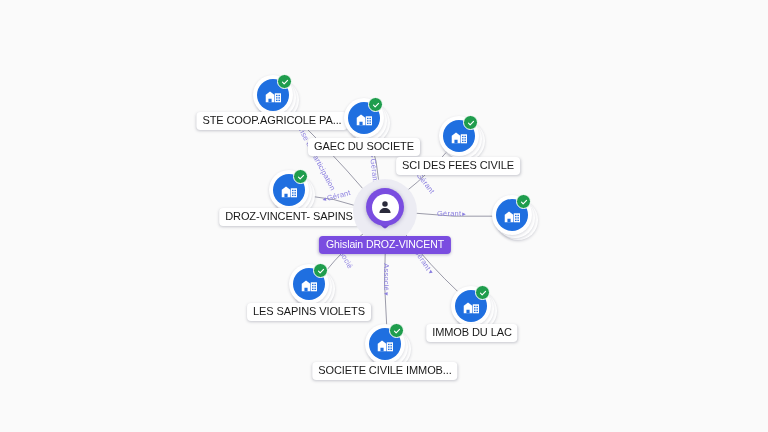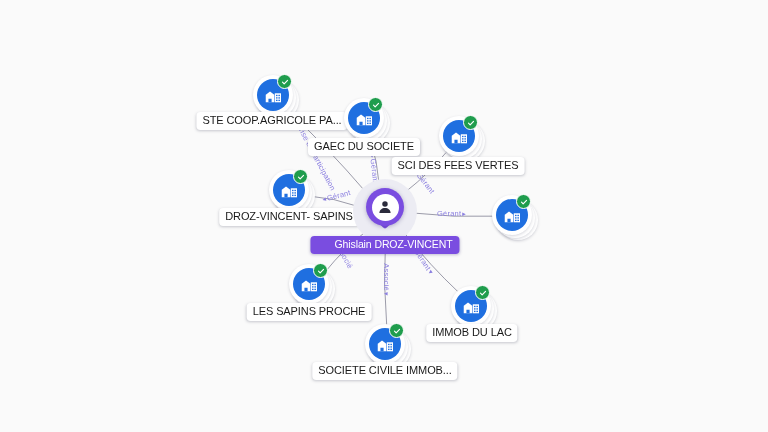--- a/index.html
+++ b/index.html
@@ -132,21 +132,21 @@
     display:flex;align-items:center;justify-content:center;
   }
   .pin .inner svg{display:block;}
 
   .chip-person{
     position:absolute;
     transform:translate(-50%,0);
     background:#7a4de0;
     color:#ffffff;
     border-radius:4px;
-    padding:2px 7px 3px 24px;
+    padding:2px 7px 3px 7px;
     font-size:10.5px;
     white-space:nowrap;
     box-shadow:0 1px 3px rgba(60,50,120,.3);
     letter-spacing:-.1px;
     line-height:13px;
   }
 </style>
 </head>
 <body>
 
@@ -248,21 +248,21 @@
   </svg>
             </div>
         <div class="check">
               <svg width="8" height="8" viewBox="0 0 24 24" aria-hidden="true">
     <path d="M4.5 12.6l5 5.2L19.6 6.9" fill="none" stroke="#ffffff" stroke-width="3.4" stroke-linecap="round" stroke-linejoin="round"></path>
   </svg>
             </div>
       </div>
     </div>
       </div>
-      <div class="chip" style="left: 458px; top: 157px;">SCI DES FEES VERTES</div>
+      <div class="chip" style="left: 458px; top: 157px;">SCI DES FEES CIVILE</div>
       <div class="node" style="left: 514px; top: 217px;">
     <div class="stack">
       <div class="sheet s3"></div>
       <div class="sheet s2"></div>
       <div class="sheet s1">
         <div class="disc">
   <svg width="19" height="19" viewBox="0 0 24 24" aria-hidden="true">
     <path d="M2.2 20.6V11.2L7.6 7.1l5.4 4.1v9.4z" fill="#ffffff"></path>
     <path d="M13.6 20.6V9.2h7.9v11.4z" fill="#ffffff"></path>
     <rect x="15.2" y="11.1" width="1.9" height="1.7" fill="#1f6fe0"></rect>
@@ -355,21 +355,21 @@
   </svg>
             </div>
         <div class="check">
               <svg width="8" height="8" viewBox="0 0 24 24" aria-hidden="true">
     <path d="M4.5 12.6l5 5.2L19.6 6.9" fill="none" stroke="#ffffff" stroke-width="3.4" stroke-linecap="round" stroke-linejoin="round"></path>
   </svg>
             </div>
       </div>
     </div>
       </div>
-      <div class="chip" style="left: 309px; top: 303px;">LES SAPINS PROCHE</div>
+      <div class="chip" style="left: 309px; top: 303px;">LES SAPINS VIOLETS</div>
       <div class="node" style="left: 291px; top: 192px;">
     <div class="stack">
       <div class="sheet s3"></div>
       <div class="sheet s2"></div>
       <div class="sheet s1">
         <div class="disc">
   <svg width="19" height="19" viewBox="0 0 24 24" aria-hidden="true">
     <path d="M2.2 20.6V11.2L7.6 7.1l5.4 4.1v9.4z" fill="#ffffff"></path>
     <path d="M13.6 20.6V9.2h7.9v11.4z" fill="#ffffff"></path>
     <rect x="15.2" y="11.1" width="1.9" height="1.7" fill="#1f6fe0"></rect>

